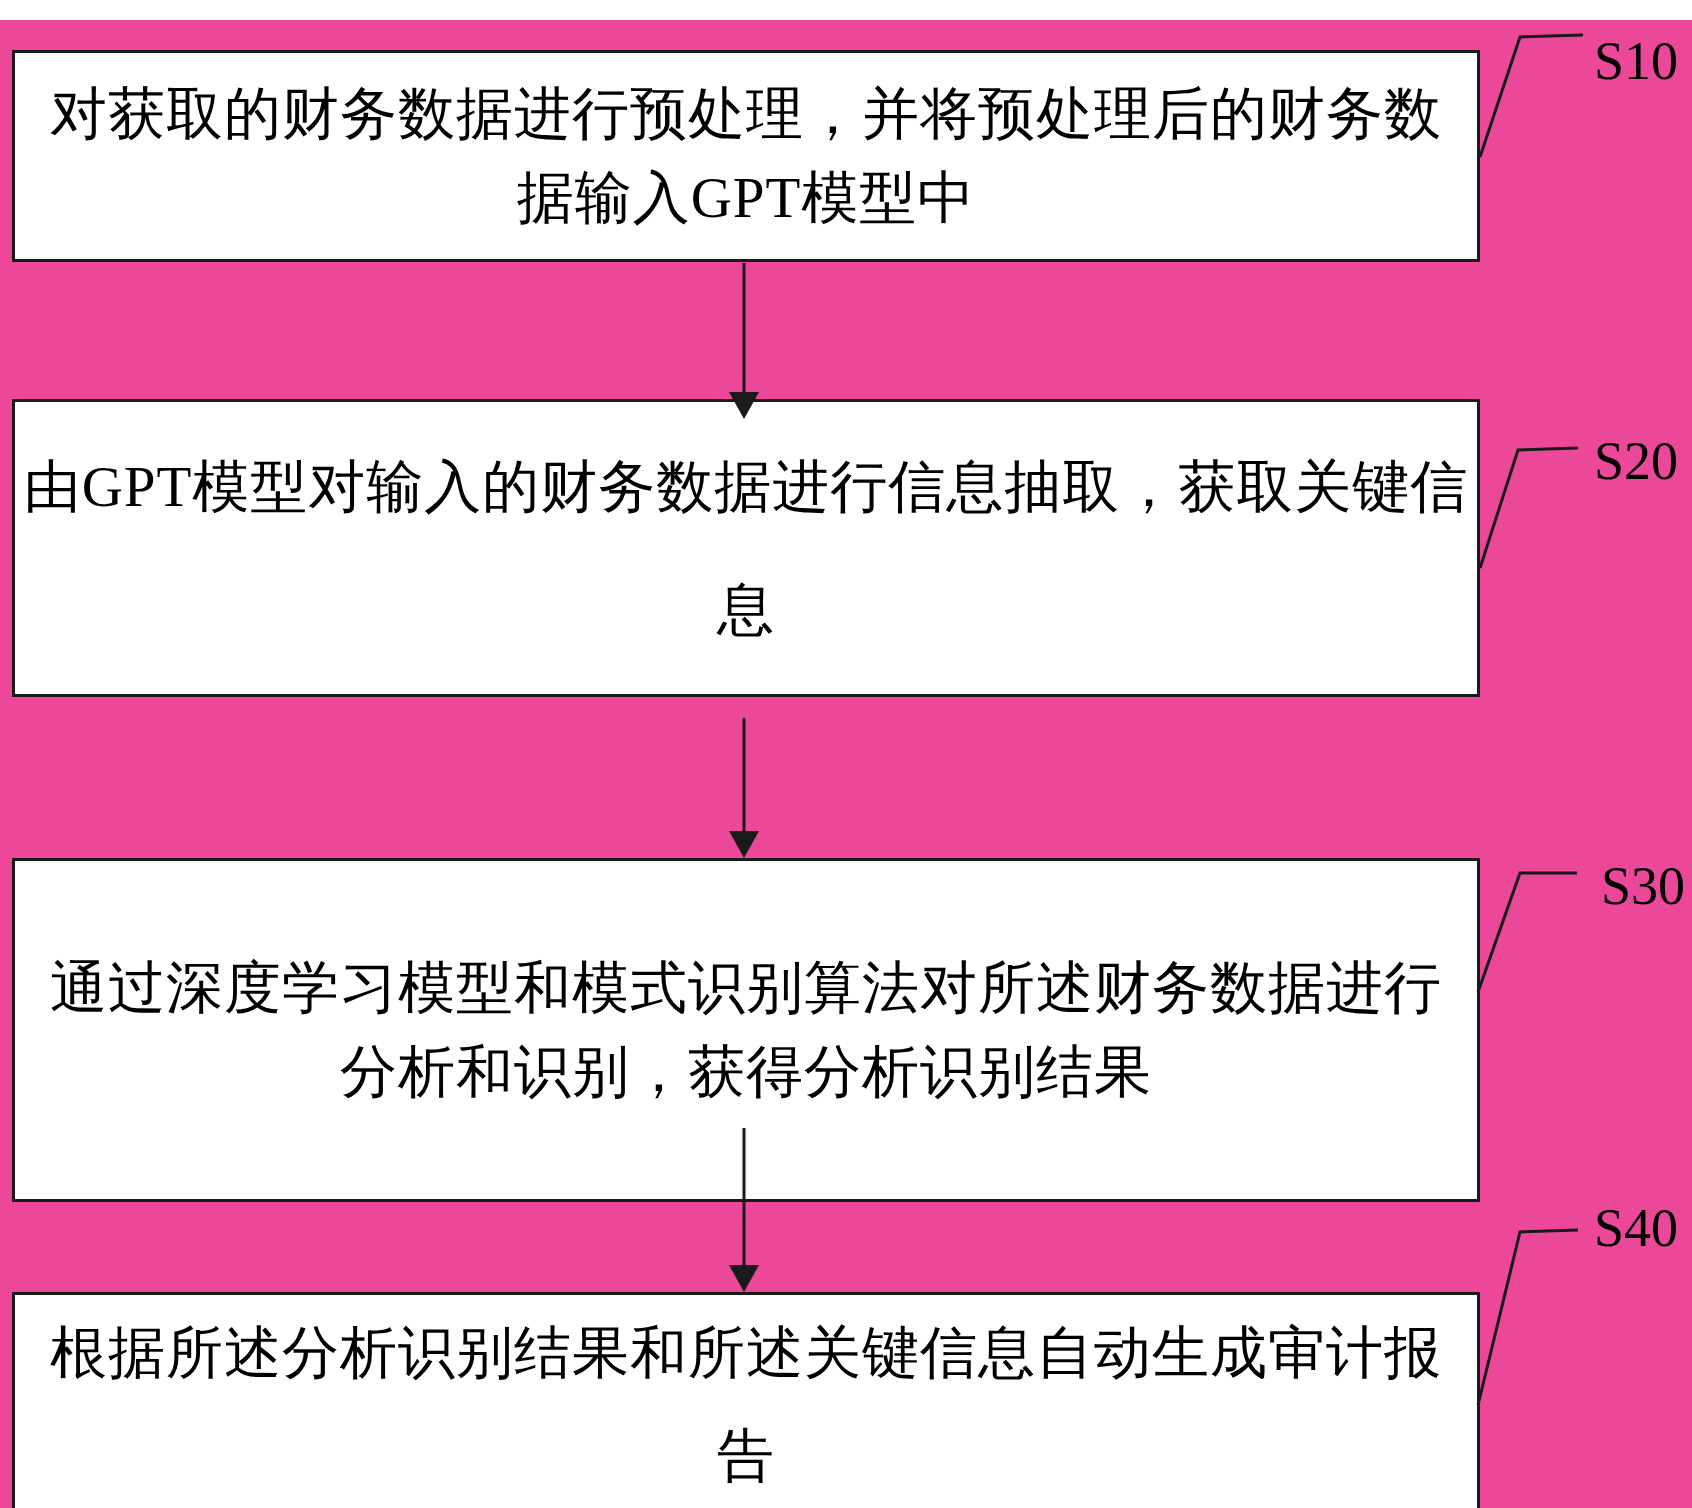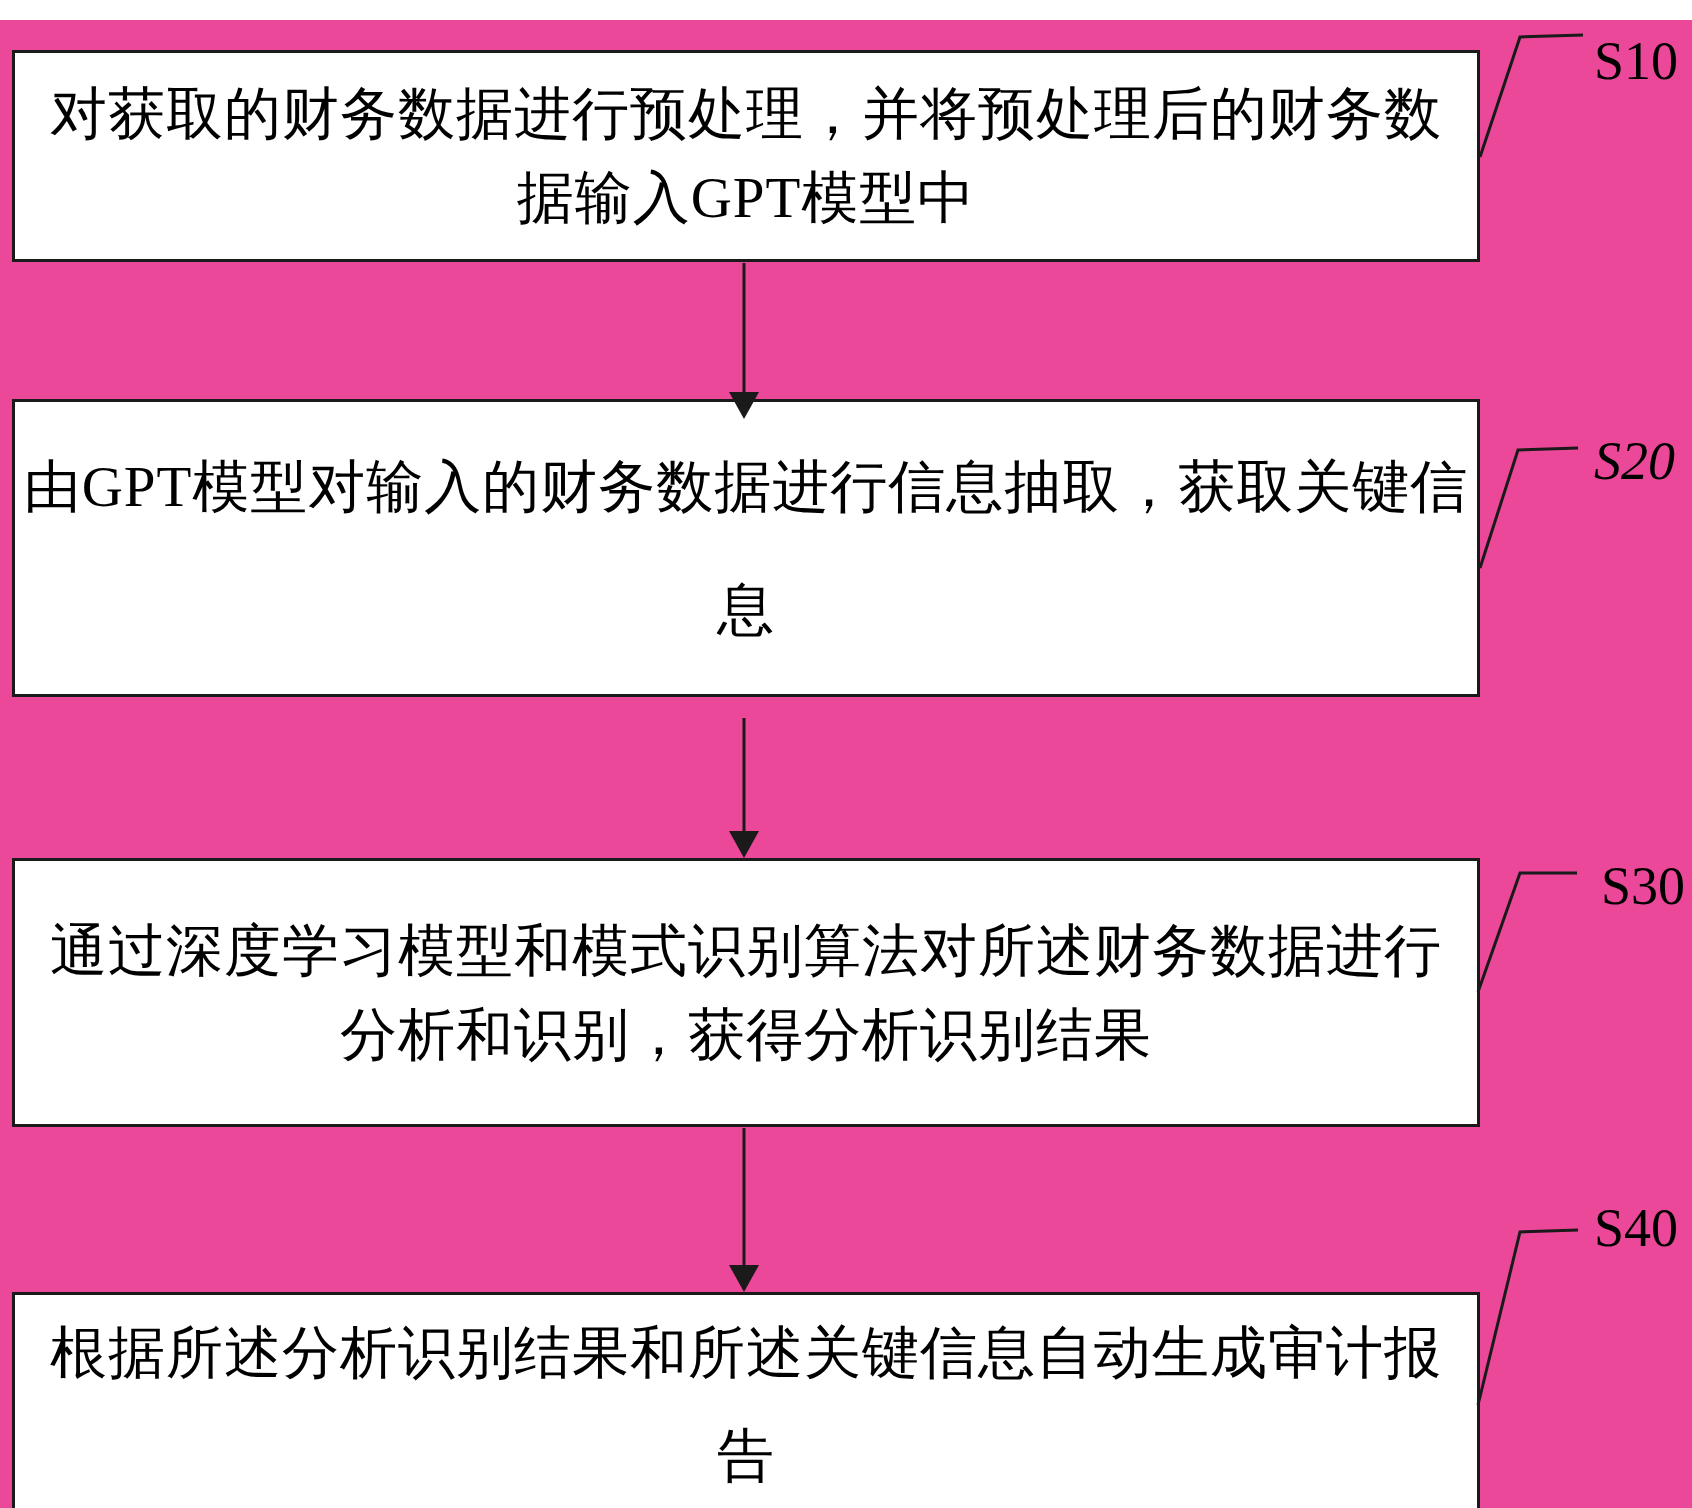--- a/index.html
+++ b/index.html
@@ -61,32 +61,32 @@
   <div class="step-box" style="top:30px; height:212px;">
     <div class="box-line">对获取的财务数据进行预处理，并将预处理后的财务数</div>
     <div class="box-line">据输入GPT模型中</div>
   </div>
 
   <div class="step-box" style="top:379px; height:298px;gap:39px;">
     <div class="box-line">由GPT模型对输入的财务数据进行信息抽取，获取关键信</div>
     <div class="box-line">息</div>
   </div>
 
-  <div class="step-box" style="top:838px; height:269px;">
+  <div class="step-box" style="top:838px; height:344px;">
     <div class="box-line">通过深度学习模型和模式识别算法对所述财务数据进行</div>
     <div class="box-line">分析和识别，获得分析识别结果</div>
   </div>
 
   <div class="step-box" style="top:1272px; height:224px;gap:19px;">
     <div class="box-line">根据所述分析识别结果和所述关键信息自动生成审计报</div>
     <div class="box-line">告</div>
   </div>
 
   <div class="step-label" style="top:13px;">S10</div>
-  <div class="step-label" style="top:413px;font-style:italic;">S20</div>
+  <div class="step-label" style="top:413px;">S20</div>
   <div class="step-label" style="top:838px;text-align:center;">S30</div>
   <div class="step-label" style="top:1180px;">S40</div>
 
   <svg id="wires" width="1692" height="1508" viewBox="0 0 1692 1508">
 
     <g>
       <line x1="744" y1="243" x2="744" y2="374" stroke="#1a1a1a" stroke-width="3"></line>
       <polygon points="729,372 759,372 744,399" fill="#1a1a1a"></polygon>
     </g>
 

